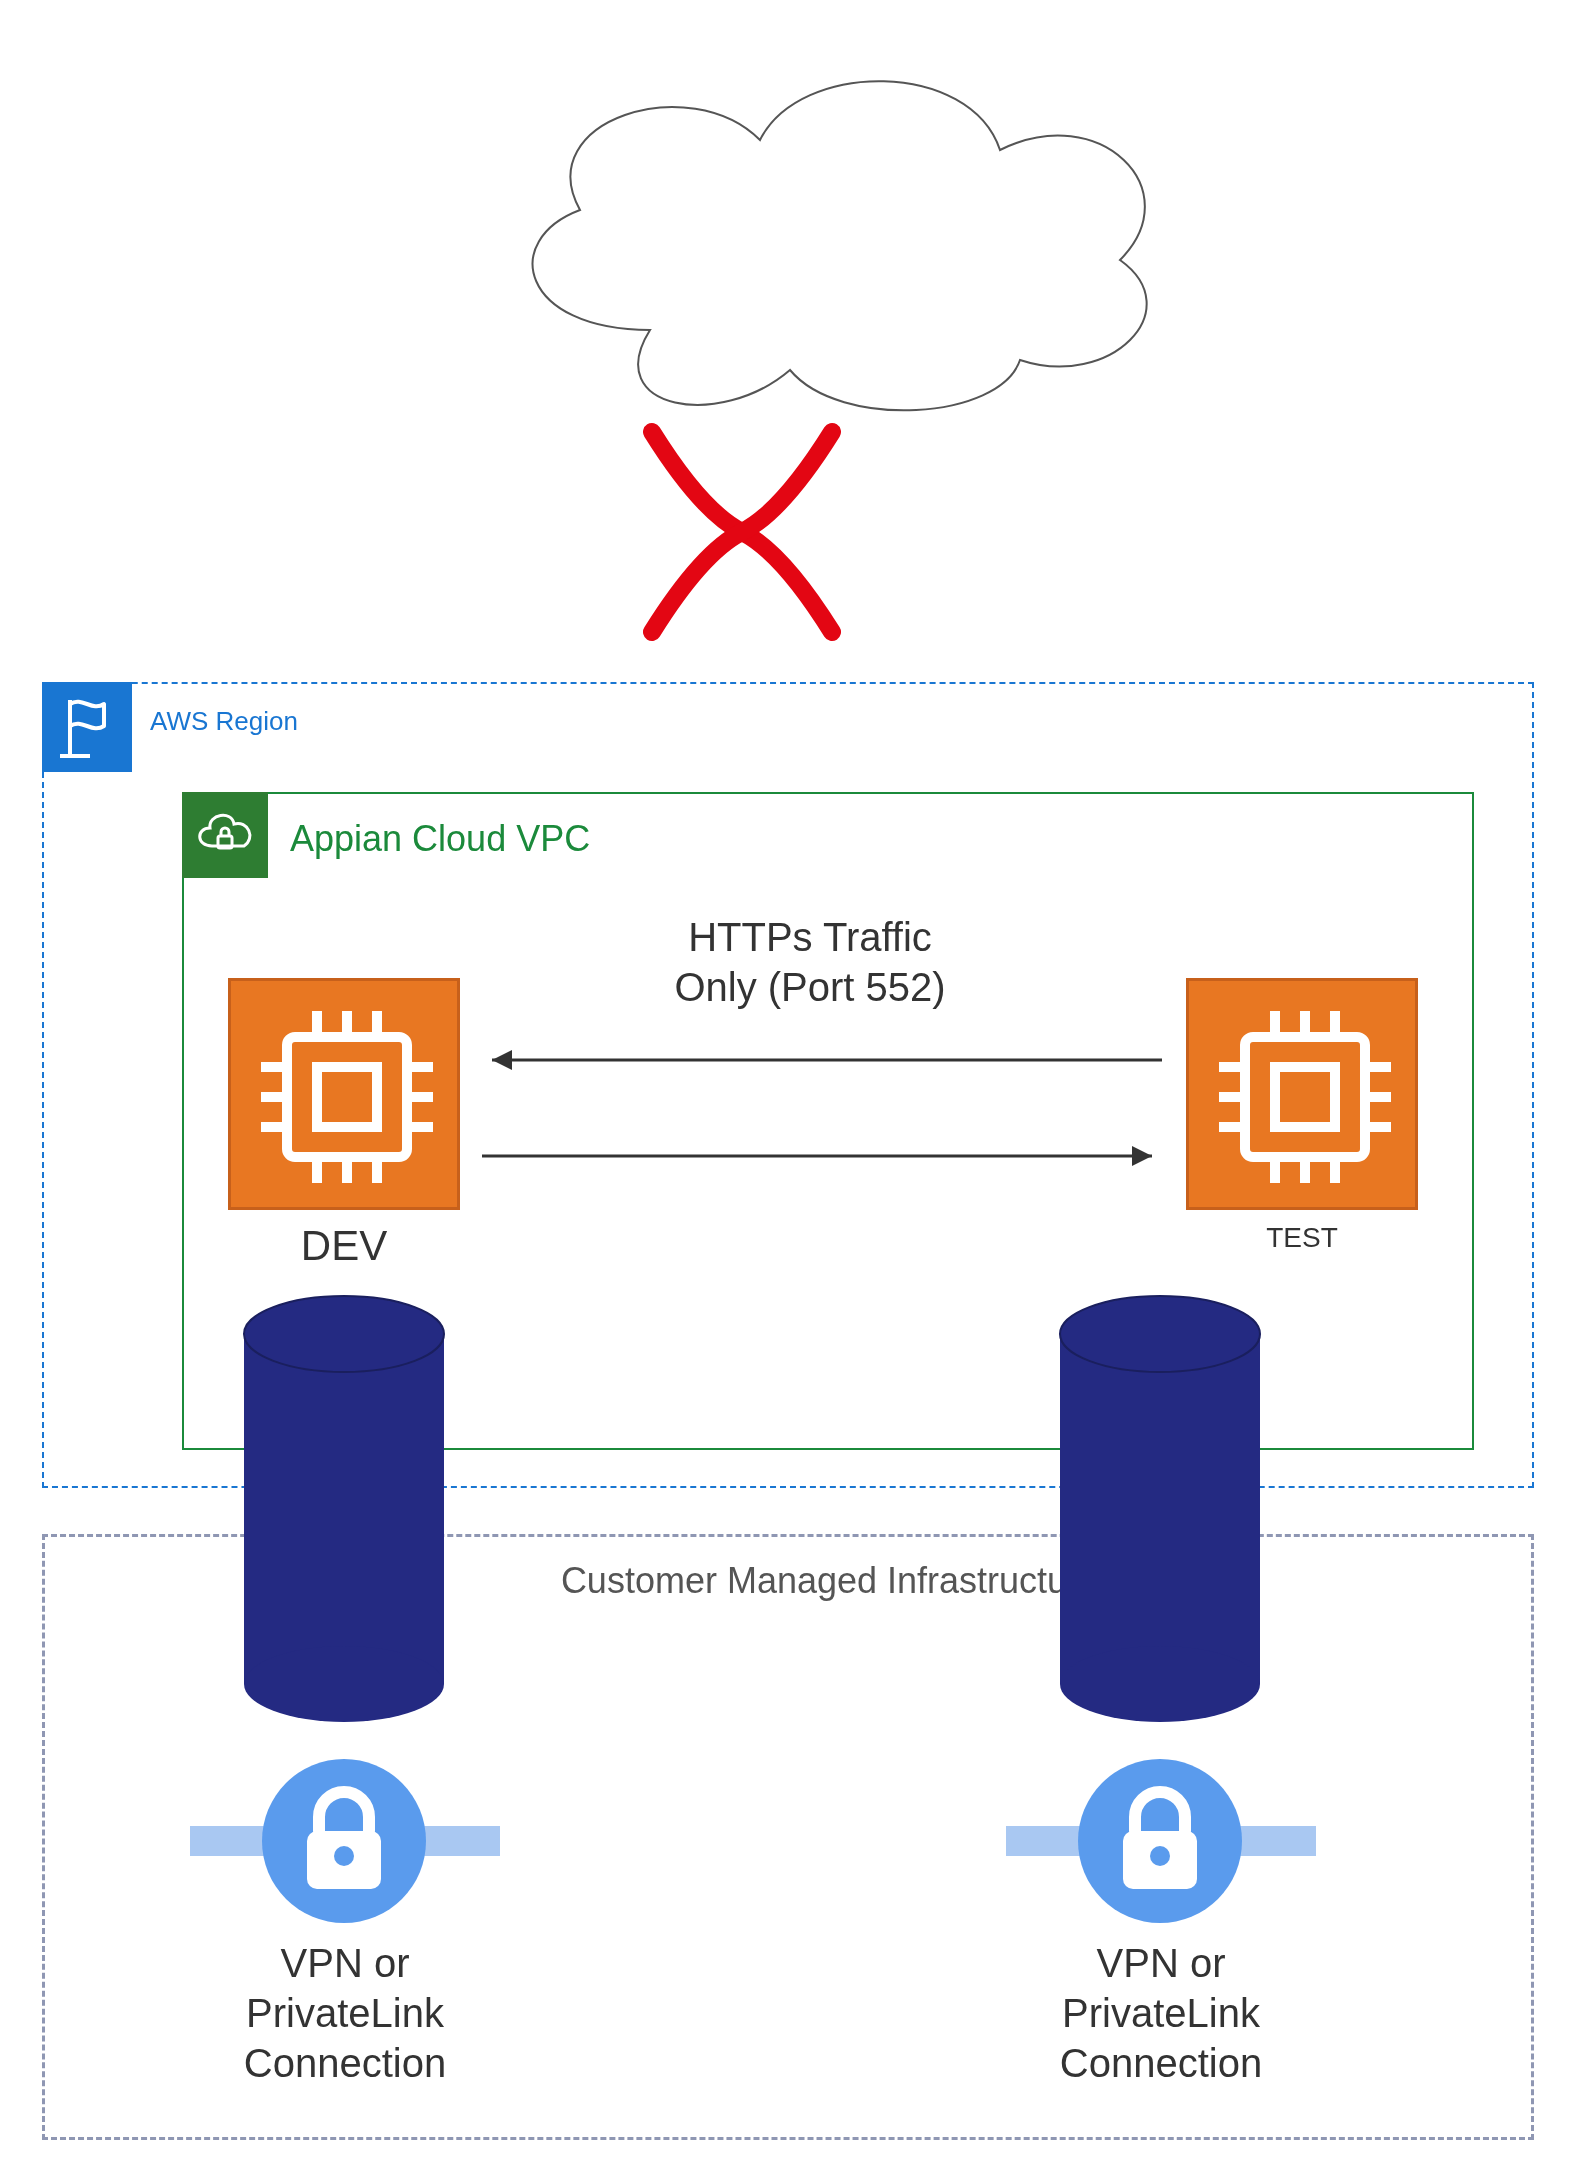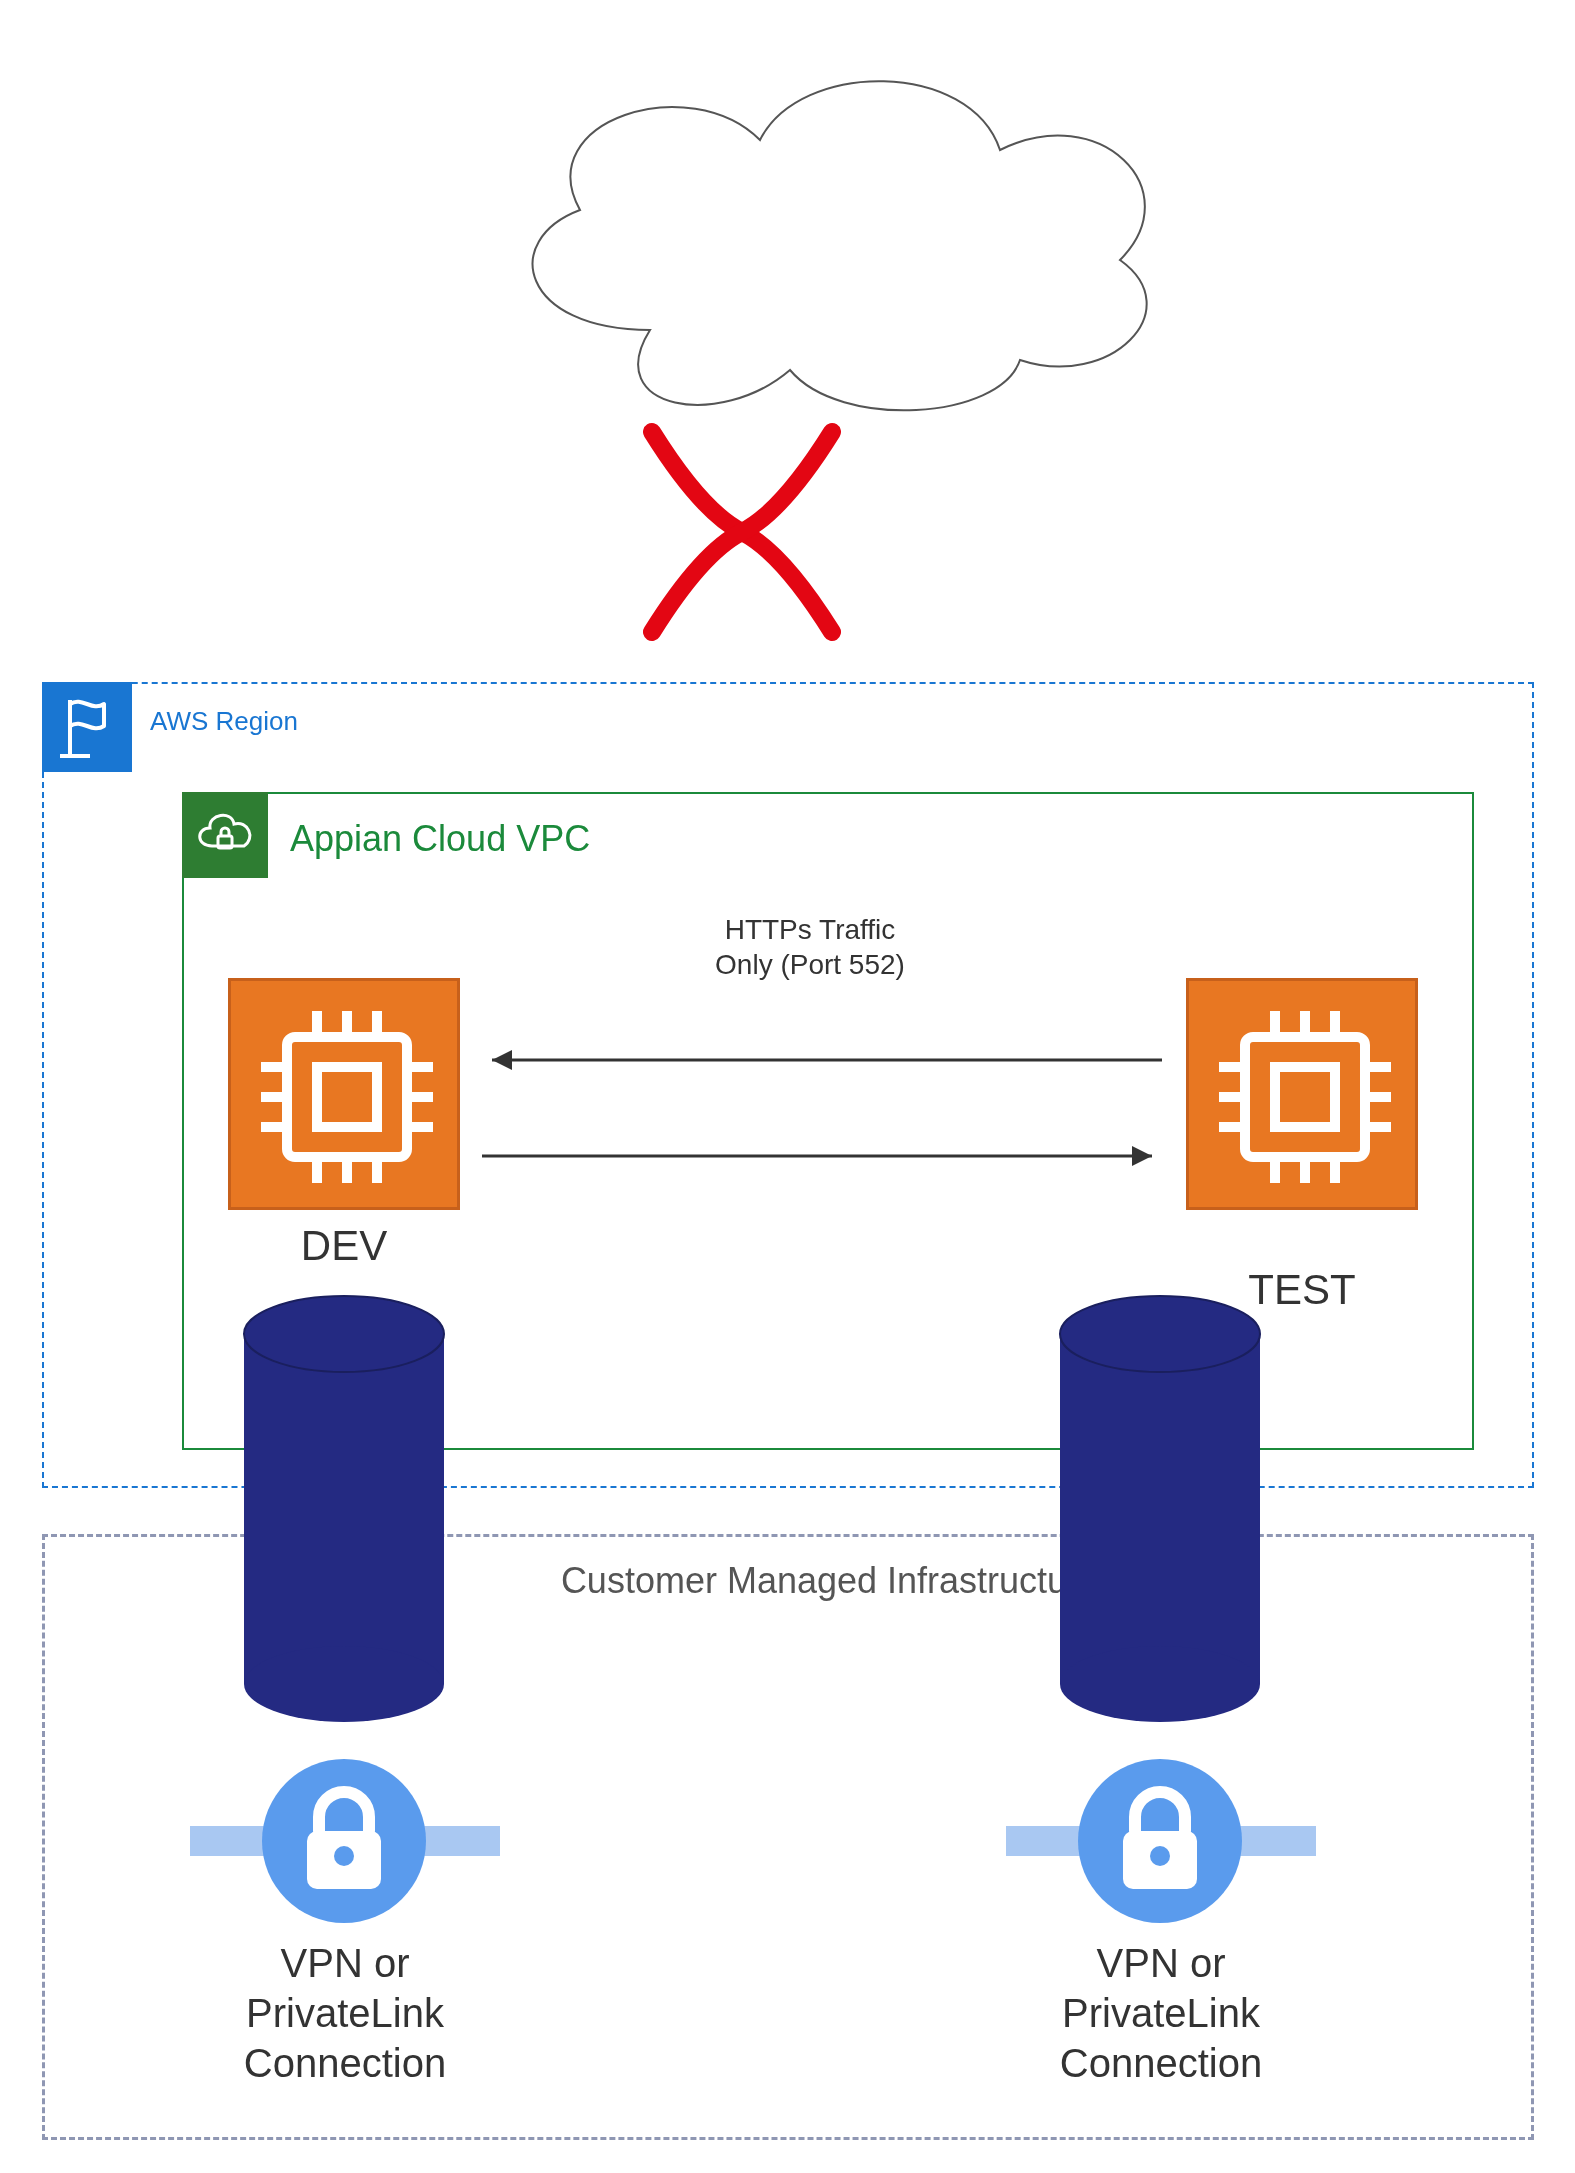--- a/index.html
+++ b/index.html
@@ -44,21 +44,21 @@
               border:2px solid #1b8a3b;"></div>
   <div style="position:absolute; left:182px; top:792px; width:86px; height:86px; background:#2e7d32;">
     <svg width="86" height="86" viewBox="0 0 86 86">
       <path d="M30 54 C14 54 14 36 28 36 C26 22 50 18 52 32 C66 28 74 46 62 54 Z" fill="none" stroke="#fff" stroke-width="3"></path>
       <rect x="36" y="44" width="14" height="12" rx="2" fill="none" stroke="#fff" stroke-width="3"></rect>
       <path d="M39 44 v-4 a4 4 0 0 1 8 0 v4" fill="none" stroke="#fff" stroke-width="3"></path>
     </svg>
   </div>
   <div class="label" style="left:290px; top:818px; width:400px; text-align:left; font-size:36px; color:#1b8a3b;">Appian Cloud VPC</div>
 
-  <div class="label" style="left:540px; top:912px; width:540px; font-size:28px; color:#333; line-height:1.25;">
+  <div class="label" style="left:540px; top:912px; width:540px; font-size:40px; color:#333; line-height:1.25;">
     <span>HTTPs Traffic</span><br>
     <span>Only (Port 552)</span>
   </div>
 
   <svg width="720" height="40" style="position:absolute; left:462px; top:1040px;">
     <line x1="30" y1="20" x2="700" y2="20" stroke="#333" stroke-width="3"></line>
     <polygon points="30,20 50,10 50,30" fill="#333"></polygon>
   </svg>
   <svg width="720" height="40" style="position:absolute; left:462px; top:1136px;">
     <line x1="20" y1="20" x2="690" y2="20" stroke="#333" stroke-width="3"></line>
@@ -100,21 +100,21 @@
           <line x1="146" y1="176" x2="146" y2="202"></line>
         <line x1="56" y1="86" x2="30" y2="86"></line>
           <line x1="56" y1="116" x2="30" y2="116"></line>
           <line x1="56" y1="146" x2="30" y2="146"></line>
         <line x1="176" y1="86" x2="202" y2="86"></line>
           <line x1="176" y1="116" x2="202" y2="116"></line>
           <line x1="176" y1="146" x2="202" y2="146"></line>
       </g>
     </svg>
   </div>
-  <div class="label" style="left:1186px; top:1222px; width:232px; font-size:42px;margin-top:44px;">TEST</div>
+  <div class="label" style="left:1186px; top:1222px; width:232px; font-size:28px;">TEST</div>
 
   <div style="position:absolute; left:42px; top:1534px; width:1492px; height:606px;
               border:3px dashed #8f97b3;"></div>
   <div class="label" style="left:520px; top:1560px; width:620px; font-size:36px; color:#555;">Customer Managed Infrastructure</div>
 
   <svg width="220" height="430" style="position:absolute; left:234px; top:1294px;">
     <ellipse cx="110" cy="40" rx="100" ry="38" fill="#242a82"></ellipse>
     <rect x="10" y="40" width="200" height="350" fill="#242a82"></rect>
     <ellipse cx="110" cy="390" rx="100" ry="38" fill="#242a82"></ellipse>
     <ellipse cx="110" cy="40" rx="100" ry="38" fill="none" stroke="#1a1f5e" stroke-width="2"></ellipse>

